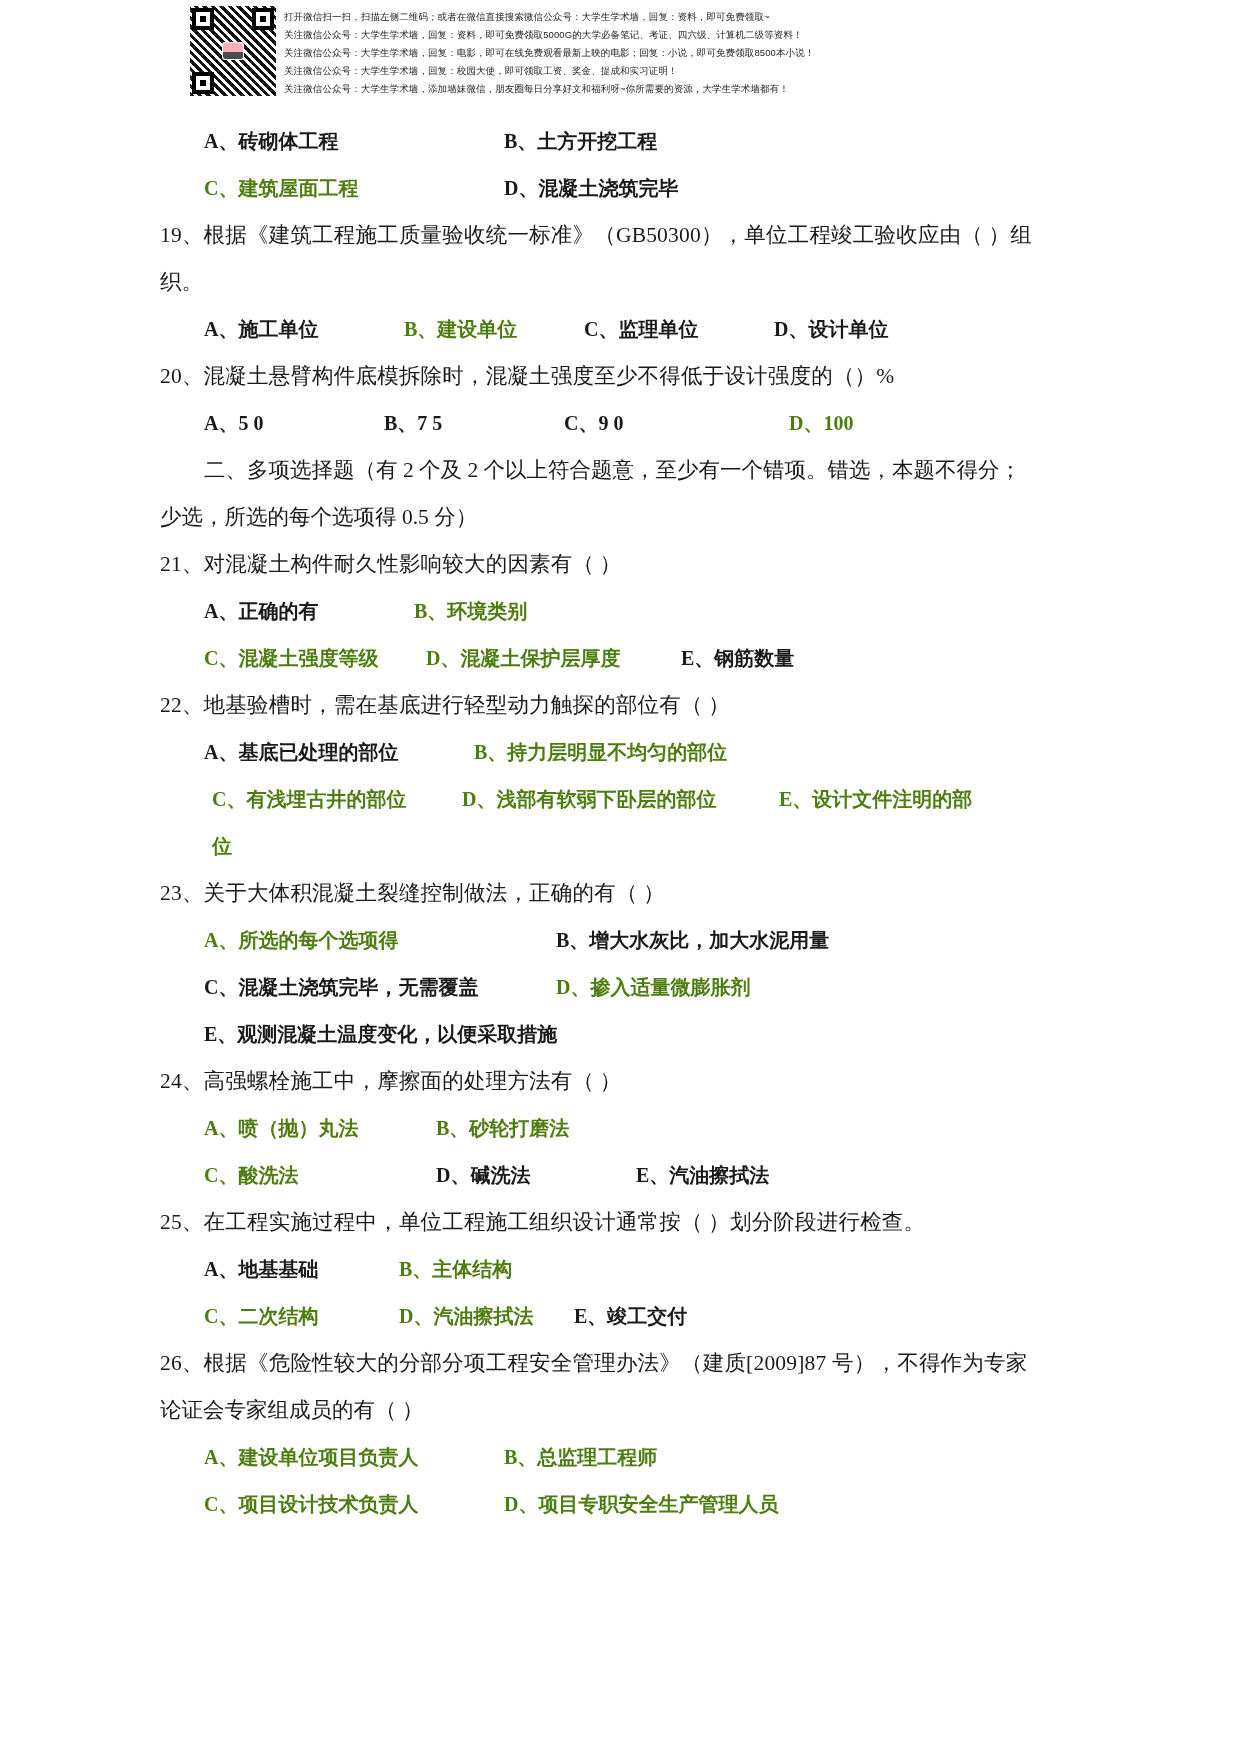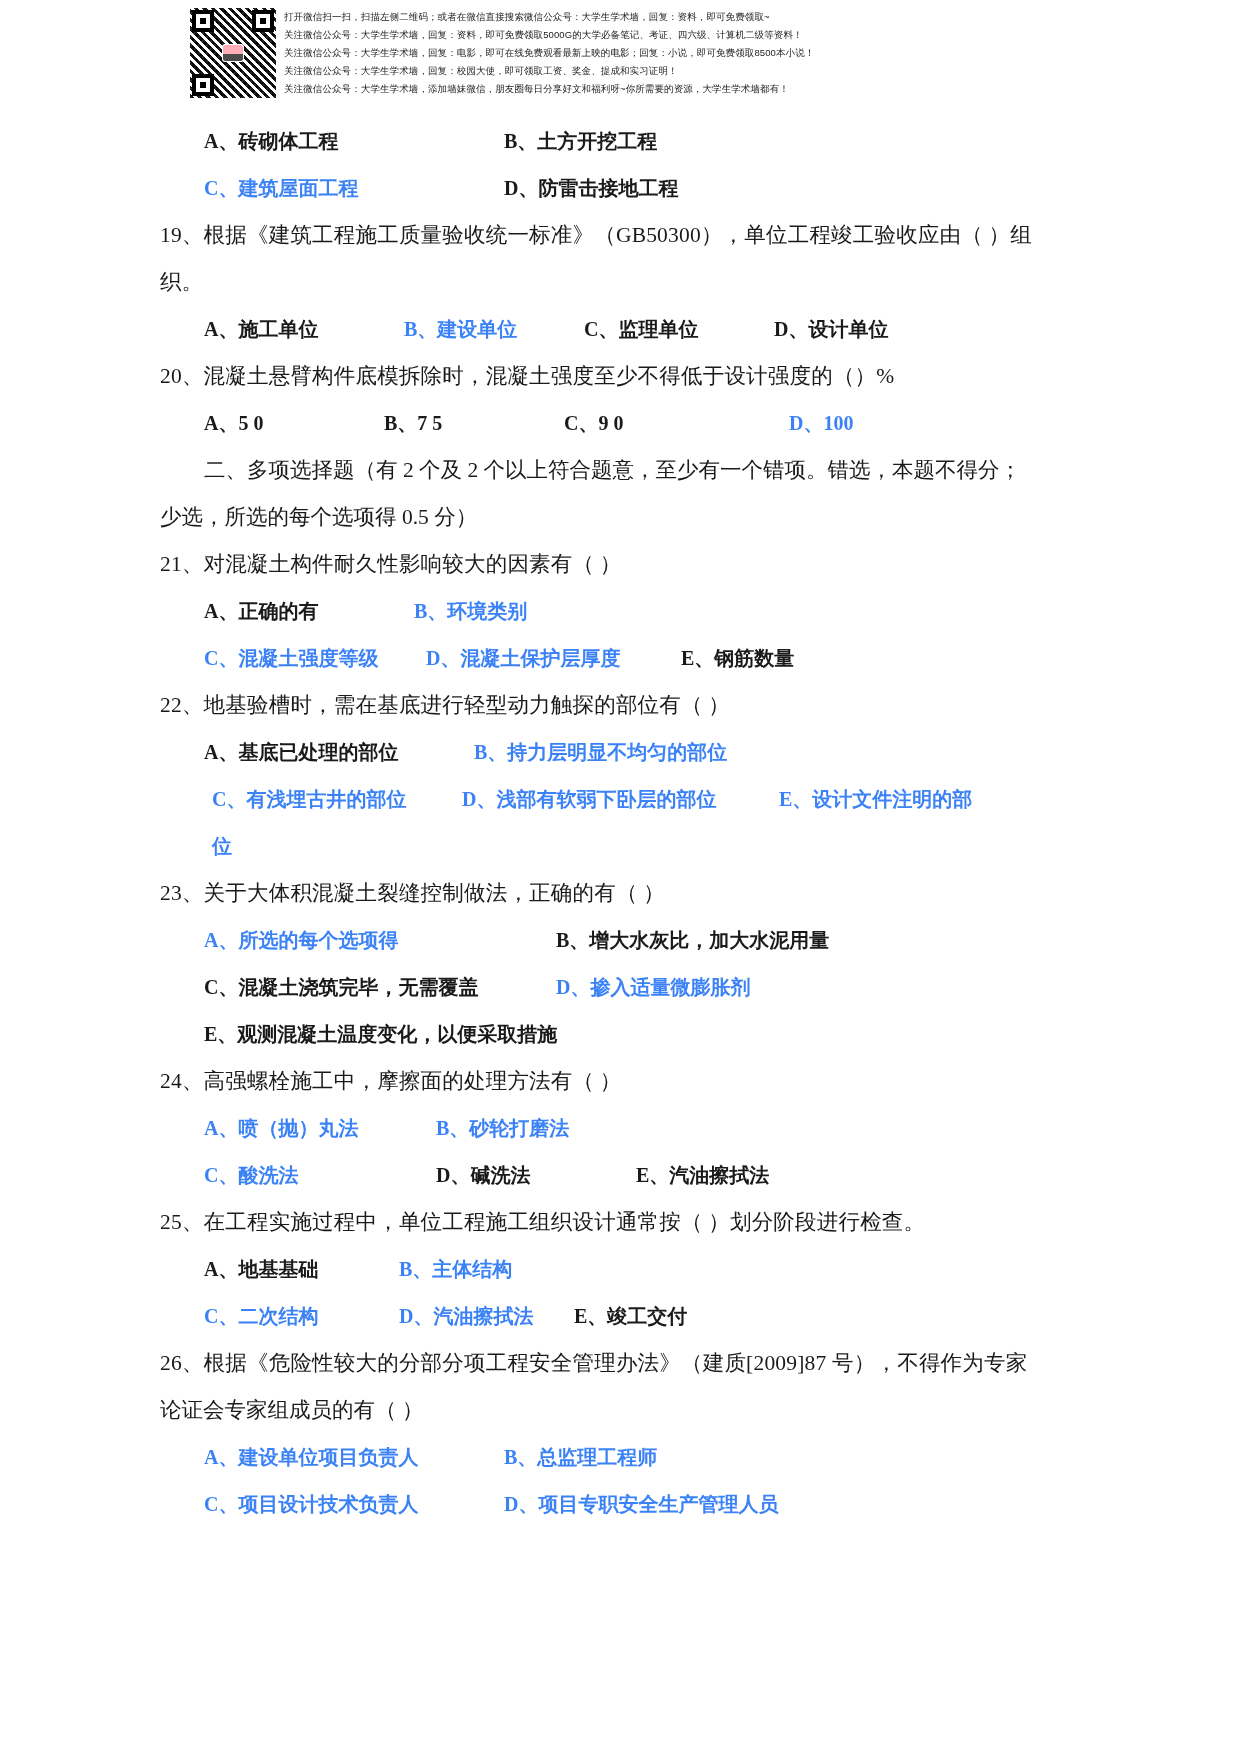--- a/index.html
+++ b/index.html
@@ -15,21 +15,21 @@
     position: relative;
     overflow: hidden;
   }
 
   
   .promo {
     position: absolute;
     left: 190px;
     top: 6px;
     display: flex;
-    align-items: flex-end;
+    align-items: flex-start;
     gap: 8px;
   }
   .qr {
     width: 86px;
     height: 90px;
     flex: 0 0 auto;
     position: relative;
     background-color: #ffffff;
     background-image:
       repeating-linear-gradient(90deg, #111 0 2px, transparent 2px 4px),
@@ -98,21 +98,21 @@
     padding-left: 36px;
     font-weight: bold;
   }
   .opts.indent2 { padding-left: 44px; }
   .wrapline {
     font-size: 21.5px;
     line-height: 47px;
     white-space: nowrap;
   }
   .ans {
-    color: #3b82f6;
+    color: #4d7c0f;
   }
   .opt {
     display: inline-block;
   }
   .sect {
     font-size: 21.5px;
     line-height: 47px;
     white-space: nowrap;
     padding-left: 36px;
   }
@@ -141,21 +141,21 @@
   </div>
 </div>
 
 <div class="page">
 
   <div class="blk">
     <div class="opts">
       <span class="opt" style="width:300px">A、砖砌体工程</span><span class="opt">B、土方开挖工程</span>
     </div>
     <div class="opts">
-      <span class="opt ans" style="width:300px">C、建筑屋面工程</span><span class="opt">D、防雷击接地工程</span>
+      <span class="opt ans" style="width:300px">C、建筑屋面工程</span><span class="opt">D、混凝土浇筑完毕</span>
     </div>
   </div>
 
   <div class="blk">
     <div class="qline" style="margin-left:-8px">19、根据《建筑工程施工质量验收统一标准》（GB50300），单位工程竣工验收应由（    ）组</div>
     <div class="wrapline" style="margin-left:-8px">织。</div>
     <div class="opts">
       <span class="opt" style="width:200px">A、施工单位</span><span class="opt ans" style="width:180px">B、建设单位</span><span class="opt" style="width:190px">C、监理单位</span><span class="opt">D、设计单位</span>
     </div>
   </div>

